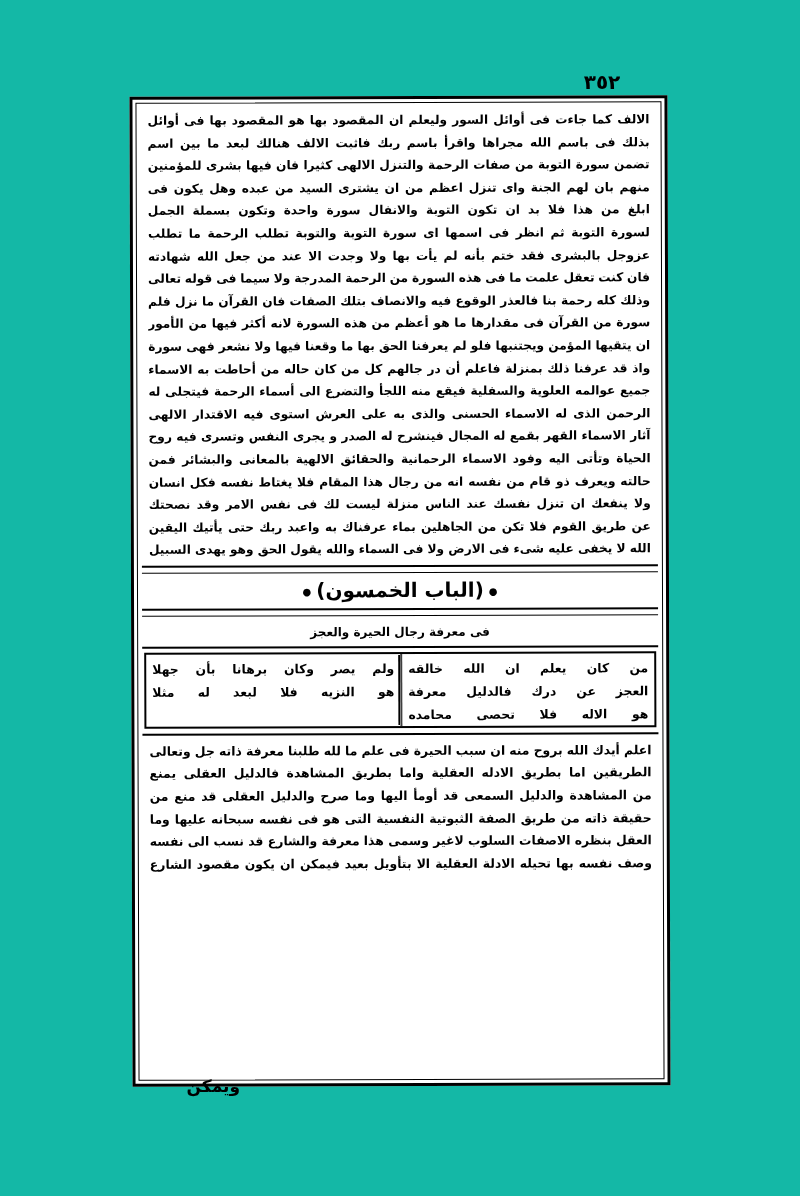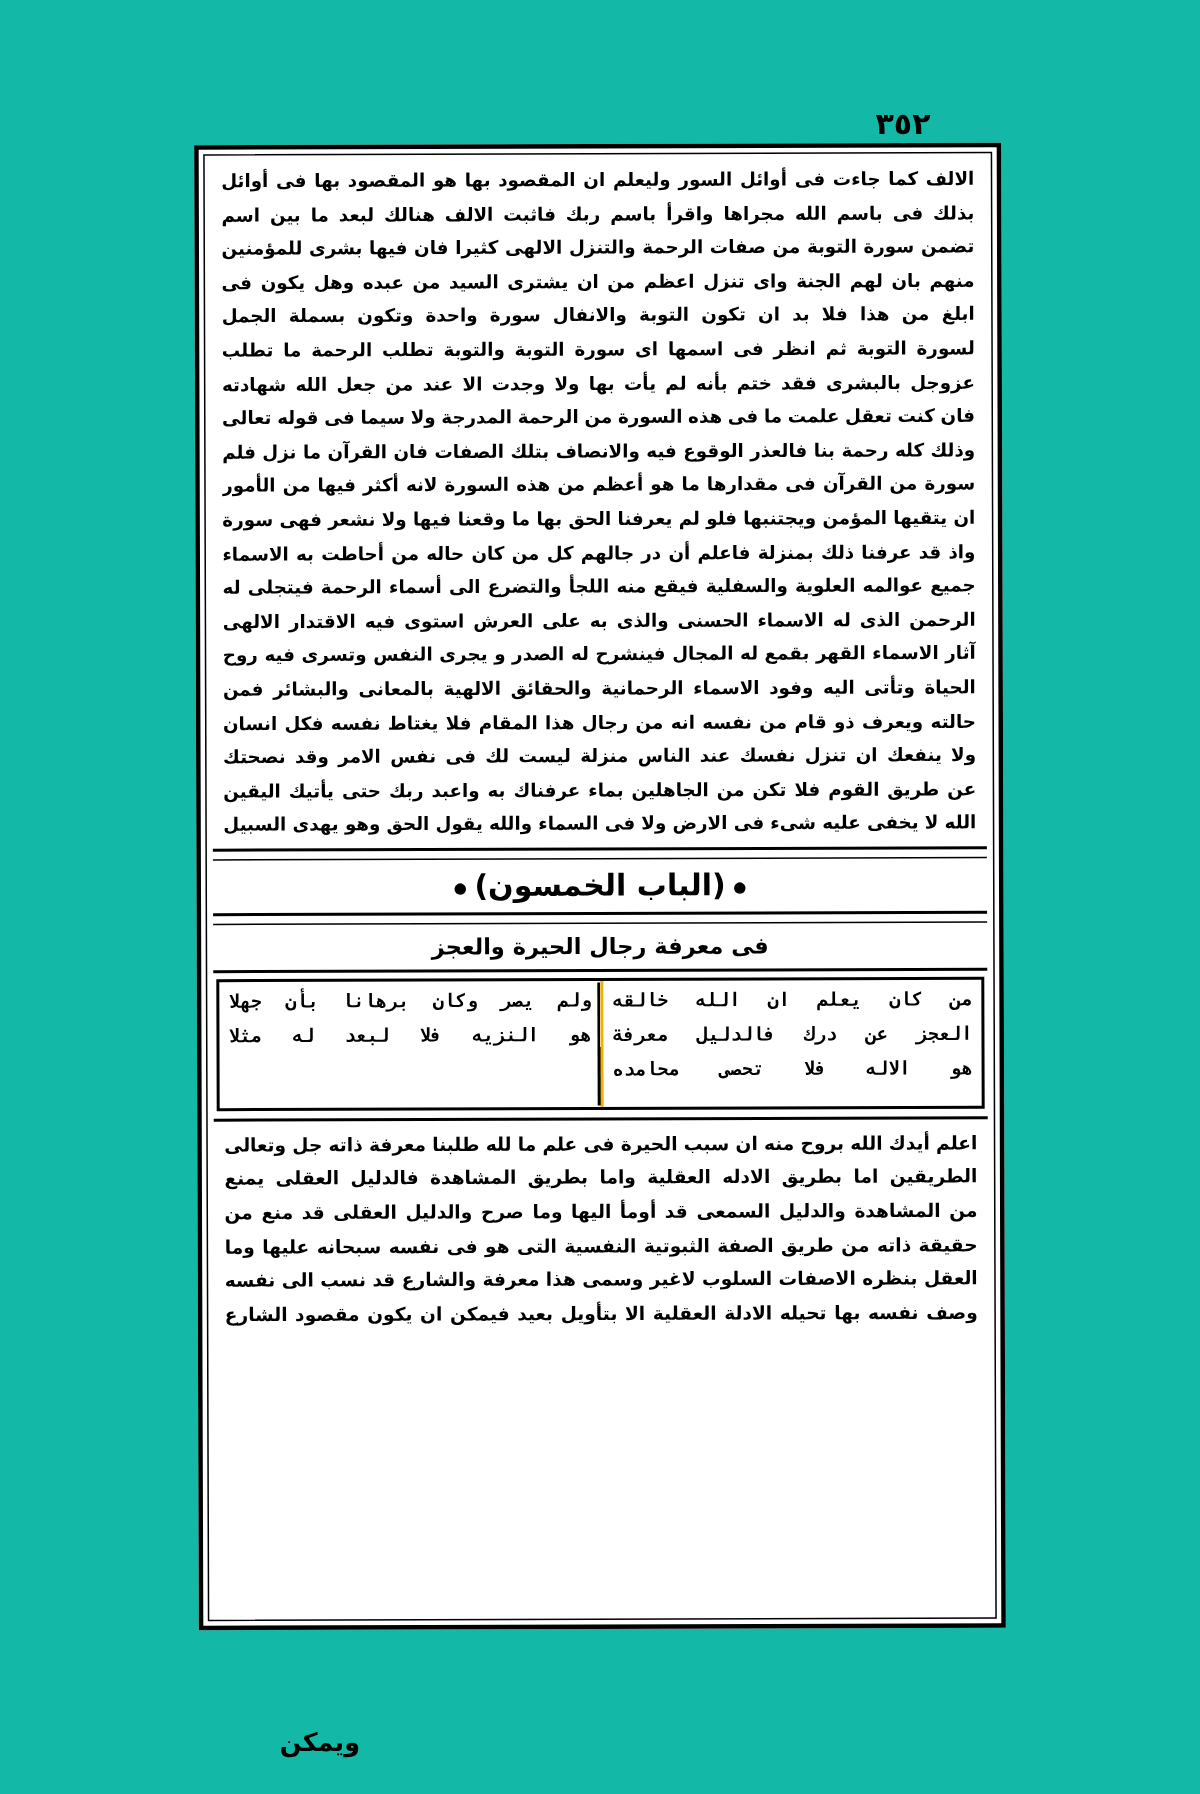--- a/index.html
+++ b/index.html
@@ -128,42 +128,41 @@
   #chapter-heading-text {
     font-size: 20px;
     letter-spacing: 0.5px;
   }
   .heading-star {
     font-size: 10px;
     vertical-align: 2px;
     padding: 0 5px;
   }
   #chapter-subtitle-text {
-    font-size: 15px;
+    font-size: 12px;
     letter-spacing: 0.3px;
   }
 
   
   #verse-table {
     flex: 0 0 auto;
     margin: 2px 4px 3px 4px;
     border: 2px solid #000;
     display: flex;
     direction: rtl;
     background: #fff;
   }
   .verse-col {
     flex: 1 1 50%;
     box-sizing: border-box;
-    padding: 3px 6px 12px 6px;
-    direction: rtl;
-    font-family: Liberation Mono, monospace;
+    padding: 3px 6px 0 6px;
+    direction: rtl;
   }
   .verse-col.col-right {
-    border-left: 2px solid #eab308;
+    border-left: 2px solid #404040;
     box-shadow: -3px 0 0 -1px #000;
   }
   .verse-line {
     display: block;
     white-space: nowrap;
     font-size: 12.4px;
     line-height: 23px;
     height: 23px;
     font-weight: bold;
     text-align: justify;
@@ -177,21 +176,21 @@
     text-align-last: justify;
     white-space: normal;
   }
 
   
   #lower-prose { padding-top: 3px; }
 
   
   #catchword {
     position: absolute;
-    top: 1152px;
+    top: 1076px;
     right: 560px;
     direction: rtl;
     font-size: 17px;
     font-weight: bold;
     font-family: "DejaVu Sans", sans-serif;
   }
 </style>
 </head>
 <body>
 

